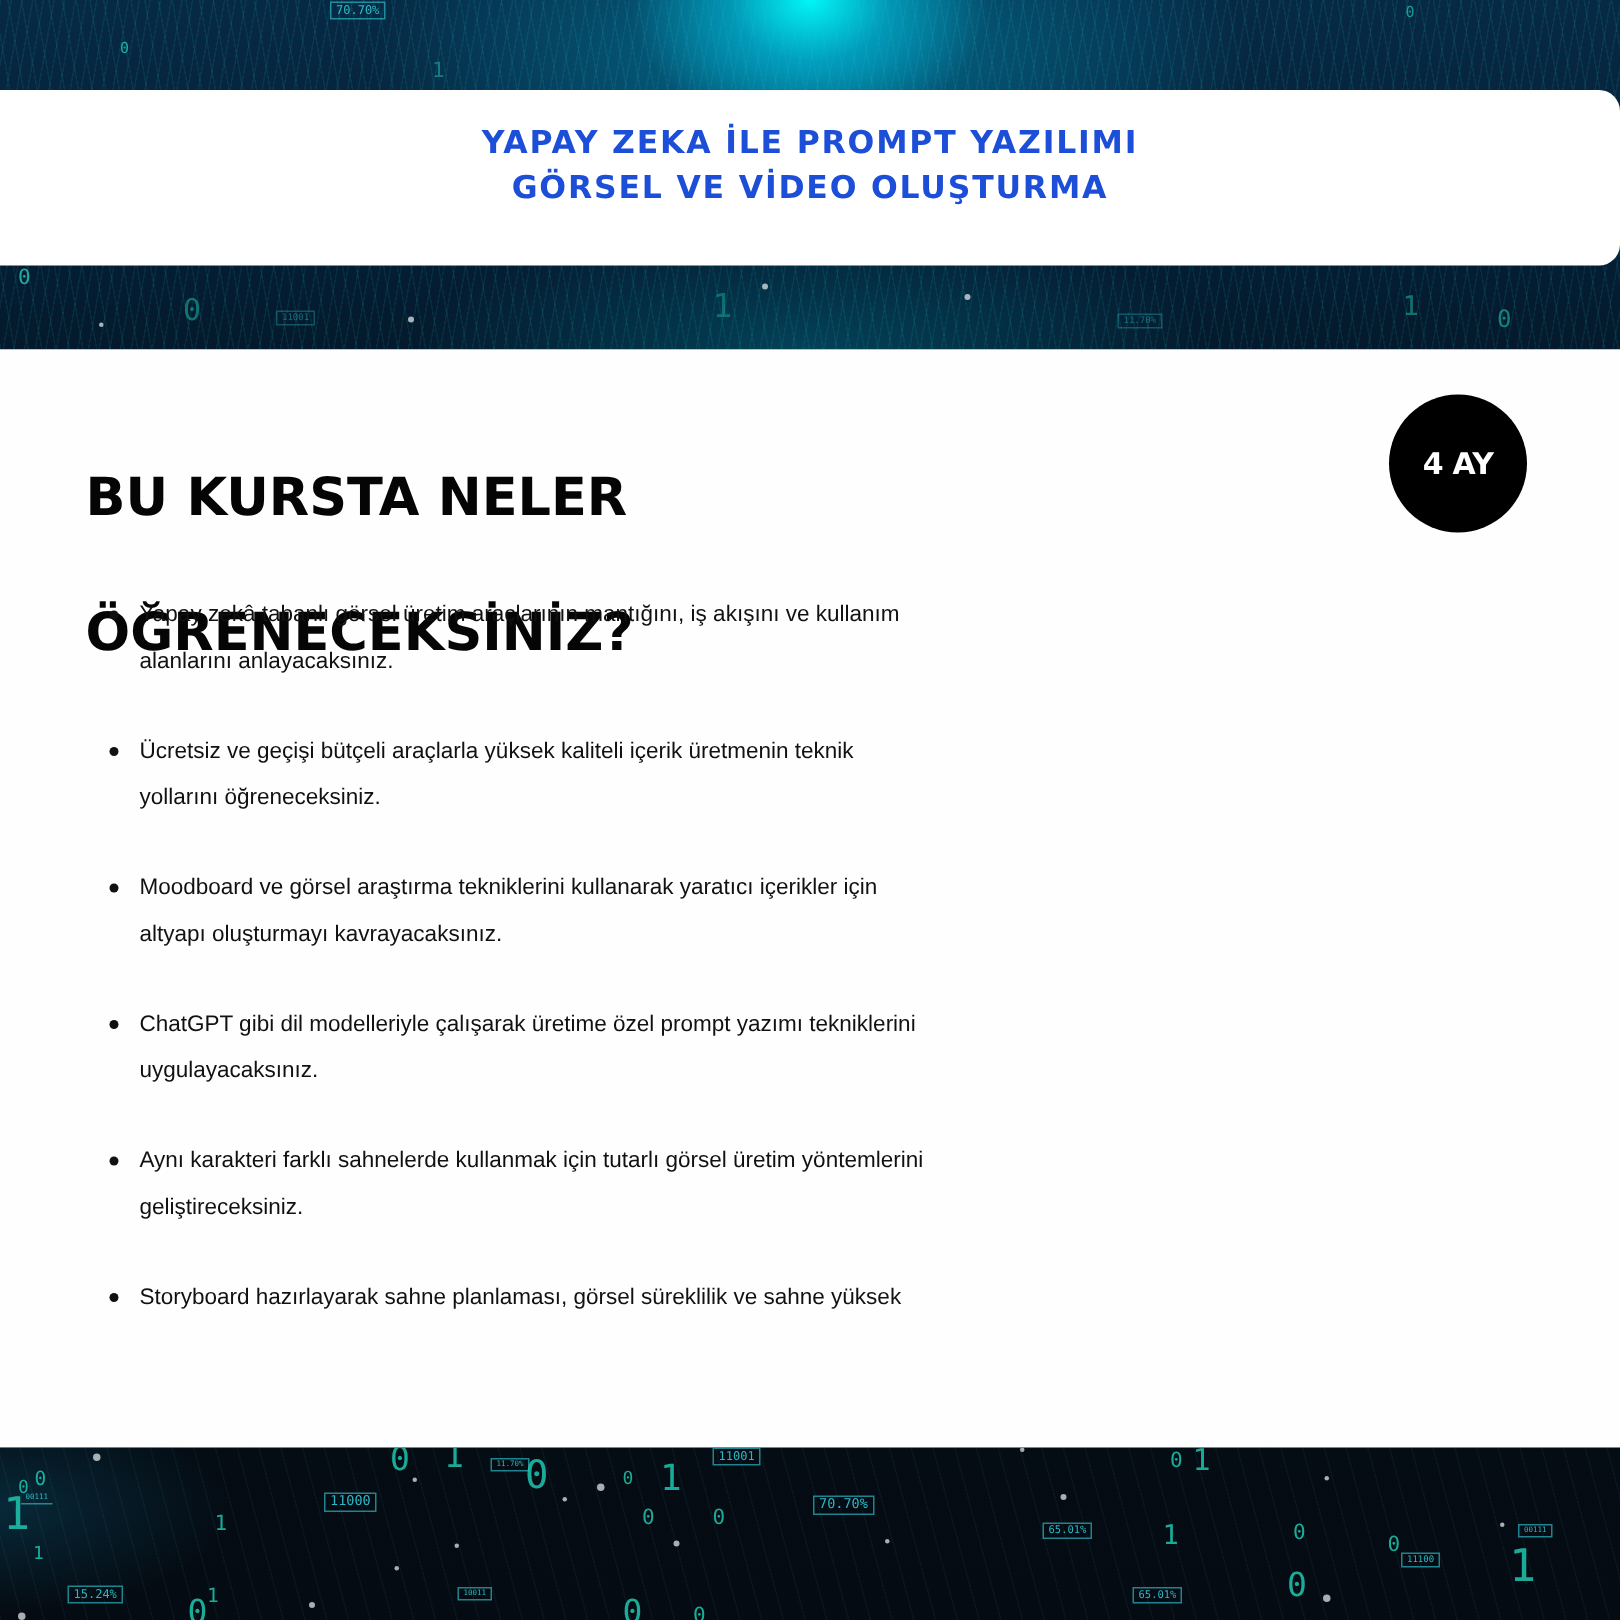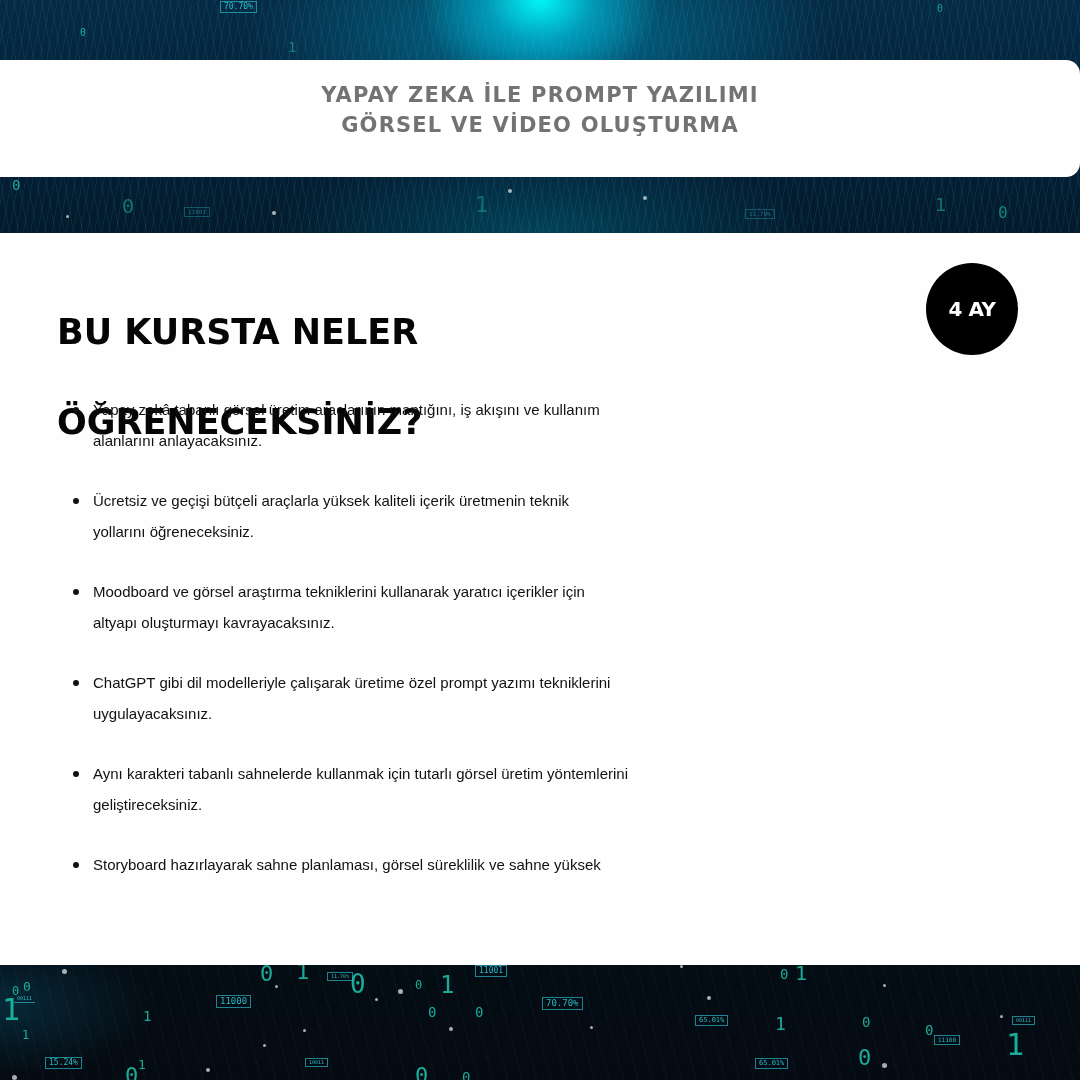--- a/index.html
+++ b/index.html
@@ -23,21 +23,21 @@
         repeating-linear-gradient(80deg, rgba(40,200,220,0.10) 0 1px, rgba(0,0,0,0) 1px 9px);
       opacity: 0.9;
     }
     .title-card {
       position: absolute; left: 0; top: 60px; width: 1080px; height: 117px;
       background: #ffffff; border-radius: 0 14px 14px 0;
       display: flex; flex-direction: column; align-items: center; justify-content: center;
     }
     .title-line {
       font-family: "DejaVu Sans", sans-serif; font-weight: 900; font-size: 21px;
-      letter-spacing: 1.2px; line-height: 30px; color: #737373; text-transform: uppercase;
+      letter-spacing: 1.2px; line-height: 30px; color: #1d4ed8; text-transform: uppercase;
       transform: translateY(-9px);
     }
 
     
     .digit {
       position: absolute; font-family: "DejaVu Sans Mono", monospace; color: #1fc7b0;
       opacity: 0.85; line-height: 1;
     }
     .tag {
       position: absolute; font-family: "DejaVu Sans Mono", monospace; color: #2bb8c4;
@@ -130,21 +130,21 @@
     </li>
     <li class="bullet">
       <div class="bullet-text">Moodboard ve görsel araştırma tekniklerini kullanarak yaratıcı içerikler için</div>
       <div class="bullet-text">altyapı oluşturmayı kavrayacaksınız.</div>
     </li>
     <li class="bullet">
       <div class="bullet-text">ChatGPT gibi dil modelleriyle çalışarak üretime özel prompt yazımı tekniklerini</div>
       <div class="bullet-text">uygulayacaksınız.</div>
     </li>
     <li class="bullet">
-      <div class="bullet-text">Aynı karakteri tabanlı sahnelerde kullanmak için tutarlı görsel üretim yöntemlerini</div>
+      <div class="bullet-text">Aynı karakteri farklı sahnelerde kullanmak için tutarlı görsel üretim yöntemlerini</div>
       <div class="bullet-text">geliştireceksiniz.</div>
     </li>
     <li class="bullet">
       <div class="bullet-text">Storyboard hazırlayarak sahne planlaması, görsel süreklilik ve sahne yüksek</div>
     </li>
   </ul>
 </div>
 
 <div class="bottom-banner">
   <div class="streaks"></div>

